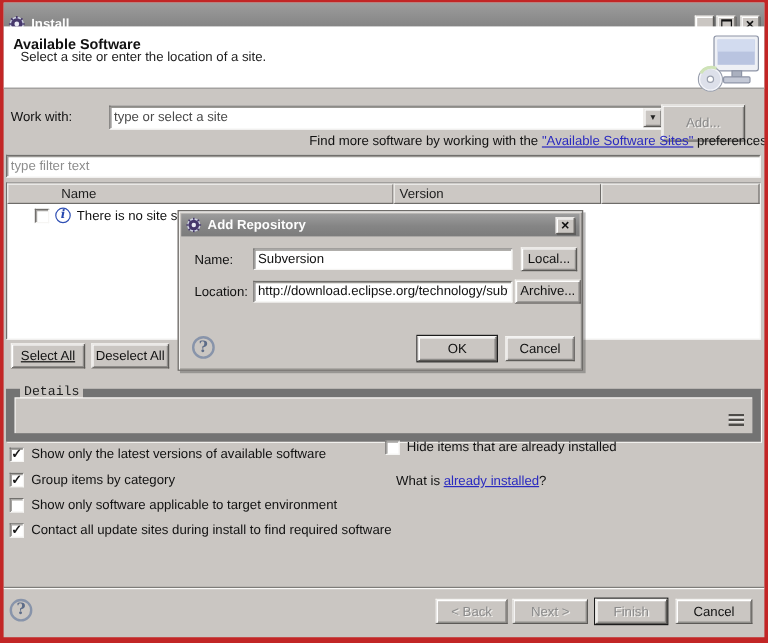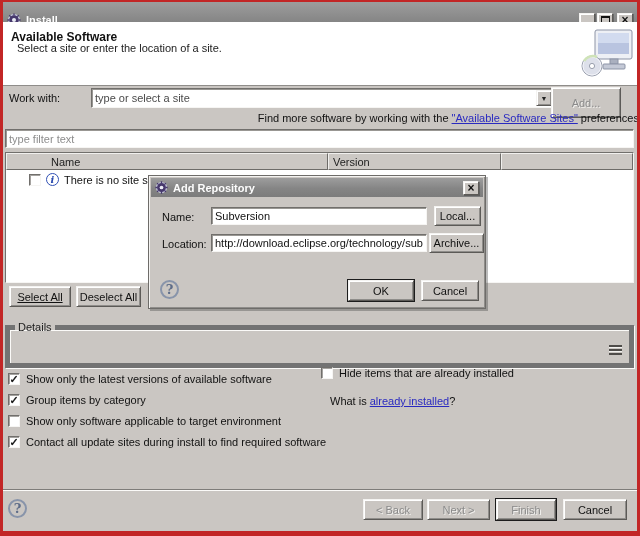--- a/index.html
+++ b/index.html
@@ -74,22 +74,23 @@
     font-family: "DejaVu Serif", serif; font-style: italic; font-weight: bold;
     font-size: 10px; line-height: 1; flex: none;
   }
 
   .th {
     background: #ccc8c4; height: 17px; padding: 1px 4px;
     border: 1px solid; border-color: #f1f0ee #6e6c69 #6e6c69 #f1f0ee;
     display: flex; align-items: center; color: #1d1d1d;
   }
   fieldset.grp {
-    border: 5px solid #737373;
+    border: 7px solid #737373;
     box-shadow: inset 1px 1px 0 #fbfaf8, 1px 1px 0 #fbfaf8;
+    font-family: Liberation Mono, monospace;
   }
   fieldset.grp legend { padding: 0 3px; margin-left: 5px; font-size: 11px; color: #1d1d1d; }
 
   .sep-dark { height: 1px; background: #7e7c79; }
   .sep-light { height: 1px; background: #fbfaf8; }
 </style>
 </head>
 <body>
 
 <div id="app">
@@ -108,21 +109,21 @@
         <span class="glyph-min"></span>
       </span>
     <span class="winbtn" style="margin-right:4px;">
         <span class="glyph-max"></span>
       </span>
     <span class="winbtn">
         <span style="font-size:12px;">×</span>
       </span>
   </div>
 
-  <div class="abs" style="left:0;top:20px;width:634px;height:64px;background:#fff;border-bottom:1px solid #8f8d8a;">
+  <div class="abs" style="left:0;top:20px;width:634px;height:52px;background:#fff;border-bottom:1px solid #8f8d8a;">
     <div class="abs" style="left:8px;top:8px;font-weight:bold;font-size:12px;">Available Software</div>
     <div class="abs" style="left:14px;top:20px;color:#222;">Select a site or enter the location of a site.</div>
     <span class="abs" style="left:578px;top:4px;">
       <svg width="54" height="58" viewBox="0 0 54 58">
         <rect x="14" y="4" width="37" height="29" rx="2" fill="#eef0f5" stroke="#8d94a6"></rect>
         <rect x="17" y="7" width="31" height="21" fill="#b9c4e0"></rect>
         <rect x="17" y="7" width="31" height="10" fill="#d2dbef"></rect>
         <rect x="29" y="33" width="8" height="5" fill="#aab0bf" stroke="#8d94a6"></rect>
         <rect x="22" y="38" width="22" height="5" rx="1" fill="#c4c9d6" stroke="#8d94a6"></rect>
         <circle cx="11" cy="40" r="10" fill="#dde0ea" stroke="#9aa0ae"></circle>

